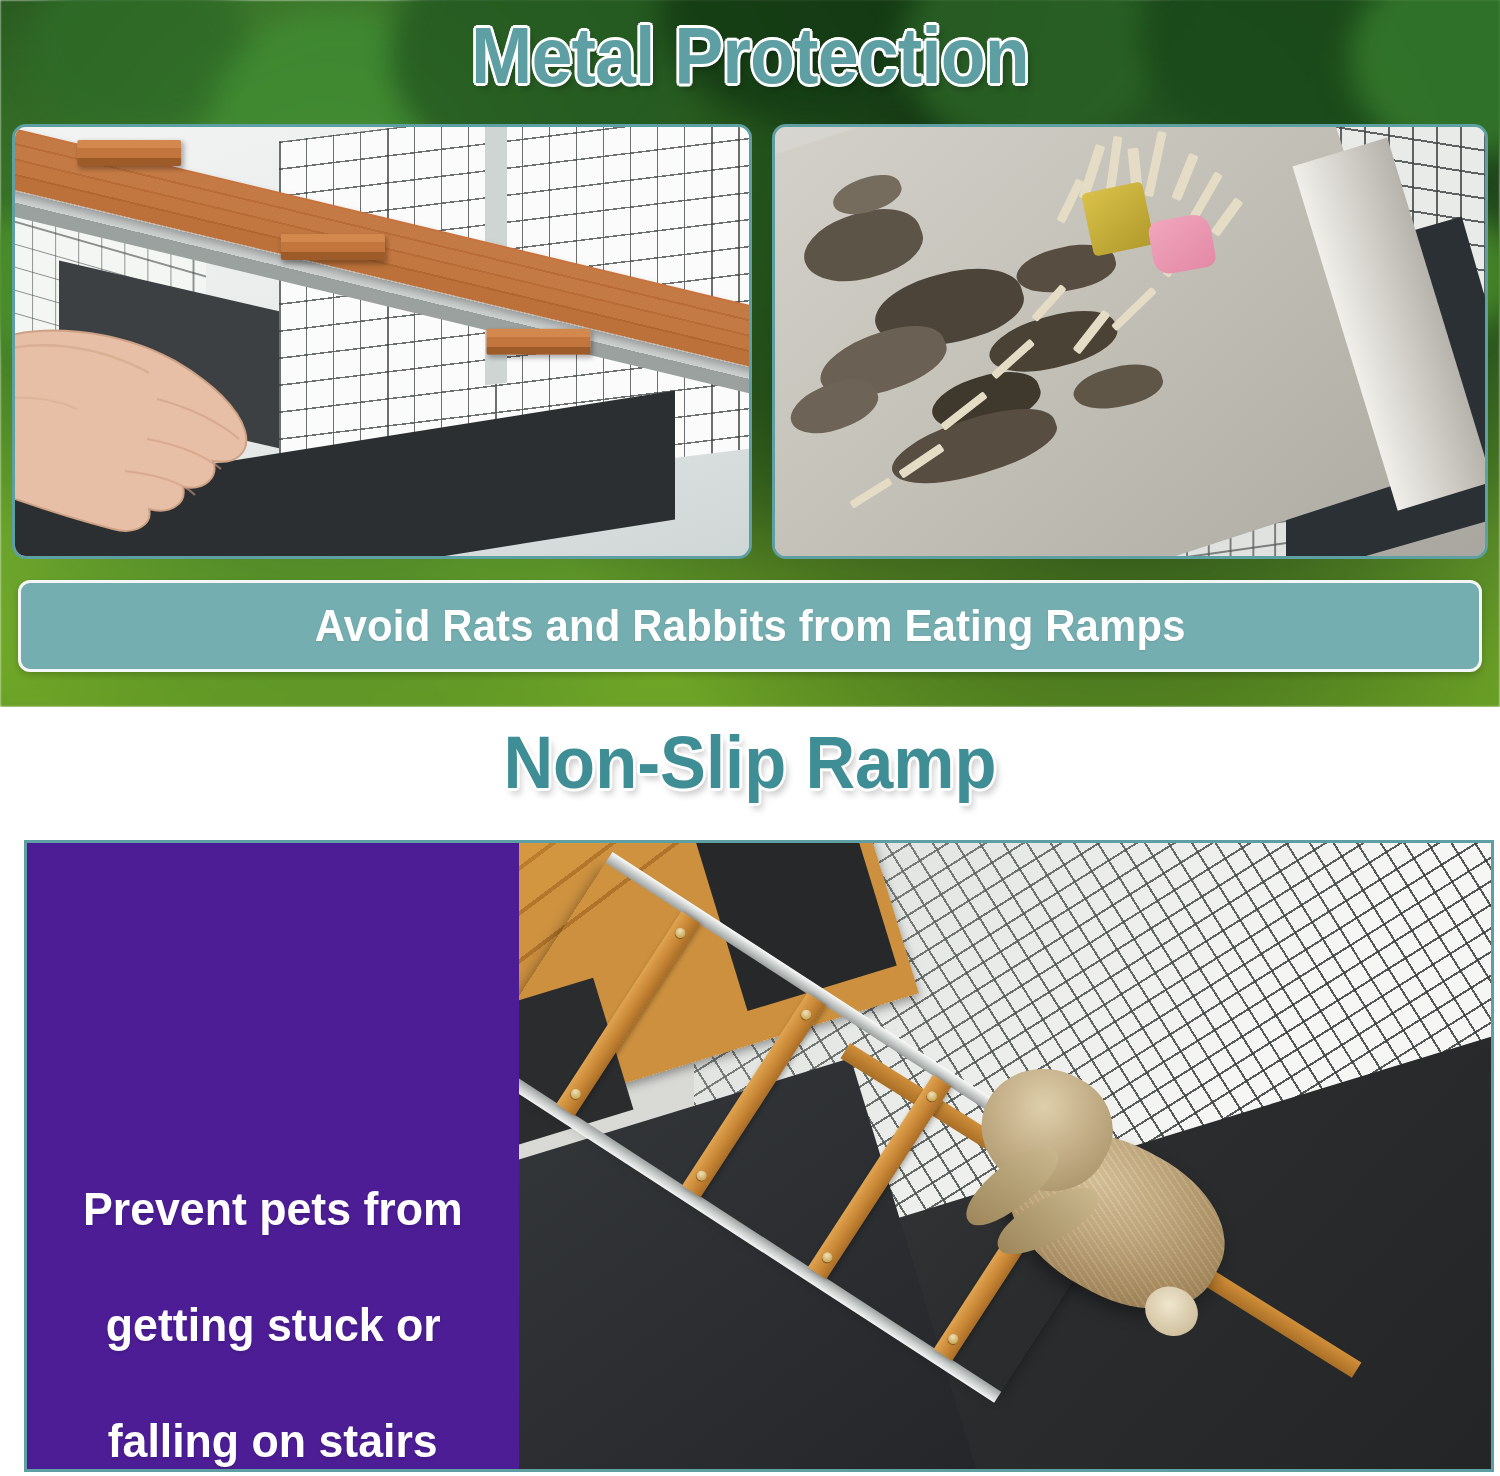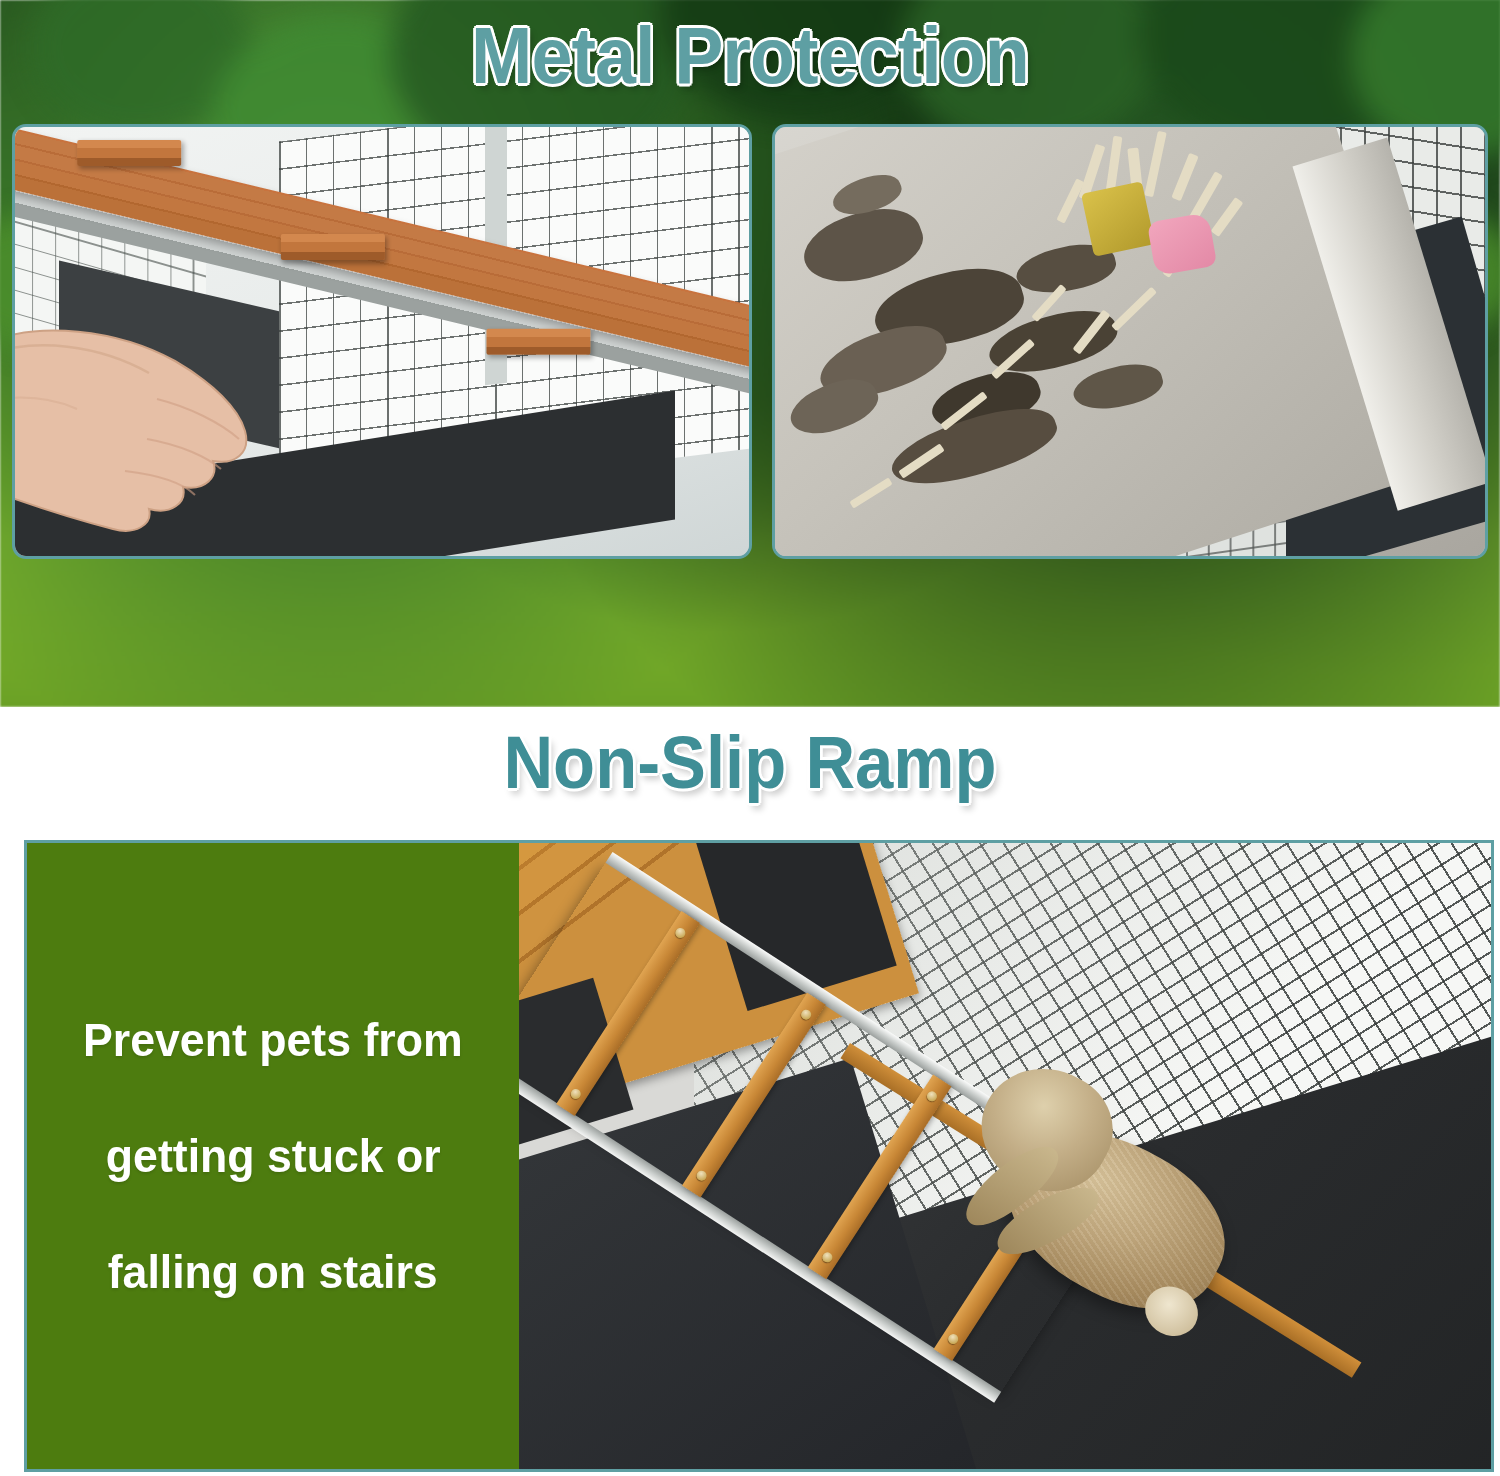--- a/index.html
+++ b/index.html
@@ -183,22 +183,22 @@
        2px 2px 0 #ffffff, -2px 2px 0 #ffffff, 2px -2px 0 #ffffff, -2px -2px 0 #ffffff,
        4px 6px 8px rgba(0,0,0,.22);
   }
 
   
   .section-bottom{
     position:absolute; left:24px; top:840px; width:1470px; height:632px;
     border:3px solid #5e9fa3; overflow:hidden; display:flex;
   }
   .bottom-left{
-    width:492px; flex:0 0 492px; background:#4d7c0f;
-    display:flex; flex-direction:column; align-items:center; justify-content:center;
+    width:492px; flex:0 0 492px; background:#4c1d95;
+    display:flex; flex-direction:column; align-items:center; justify-content:flex-end;
     gap:60px; padding:0 18px;
   }
   .bl-line{
     color:#ffffff; font-size:47px; font-weight:bold; line-height:56px;
     transform:scaleX(.95); white-space:nowrap;
     text-shadow:0 2px 3px rgba(0,0,0,.12);
   }
   .bottom-right{ flex:1; position:relative; overflow:hidden; background:#d9d9d6; }
 
   .br-mesh{
@@ -400,20 +400,23 @@
       <div class="splinter" style="left:26%;top:60%;width:8px;height:54px;transform:rotate(52deg);"></div>
       <div class="splinter" style="left:20%;top:72%;width:9px;height:50px;transform:rotate(56deg);"></div>
       <div class="splinter" style="left:13%;top:80%;width:8px;height:46px;transform:rotate(58deg);"></div>
       <div class="splinter" style="left:56%;top:26%;width:8px;height:40px;transform:rotate(34deg);"></div>
     </div>
 
     <div class="rp-yellow"></div>
     <div class="rp-pink"></div>
   </div>
 
+  <div class="caption-bar">
+    <div class="caption-text">Avoid Rats and Rabbits from Eating Ramps</div>
+  </div>
 </div>
 
 <div class="title-nonslip">Non-Slip Ramp</div>
 
 <div class="section-bottom">
 
   <div class="bottom-left">
     <div class="bl-line">Prevent pets from</div>
     <div class="bl-line">getting stuck or</div>
     <div class="bl-line">falling on stairs</div>

